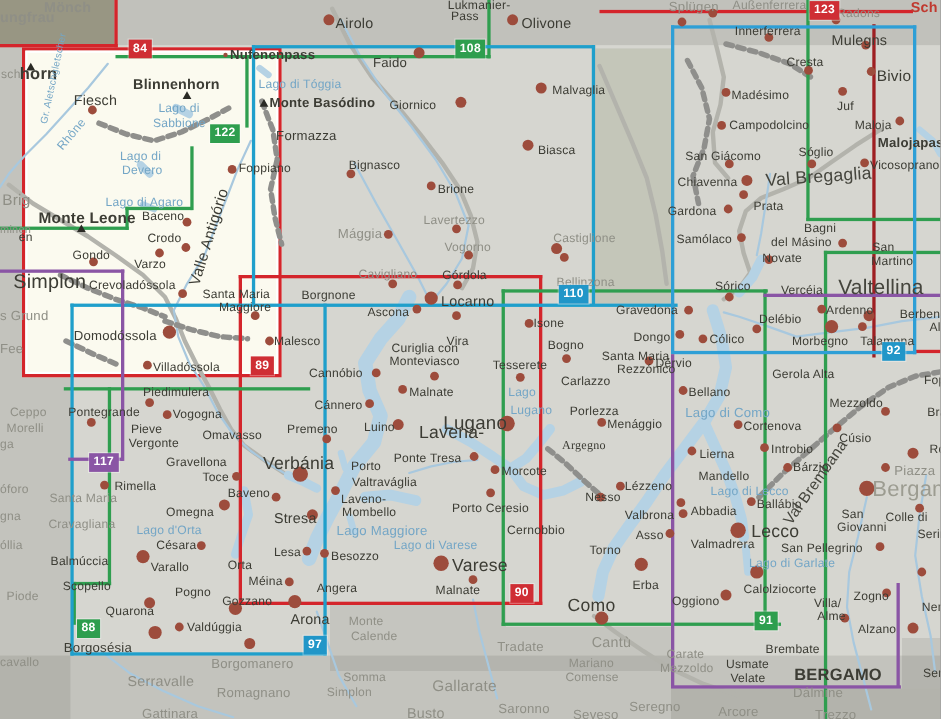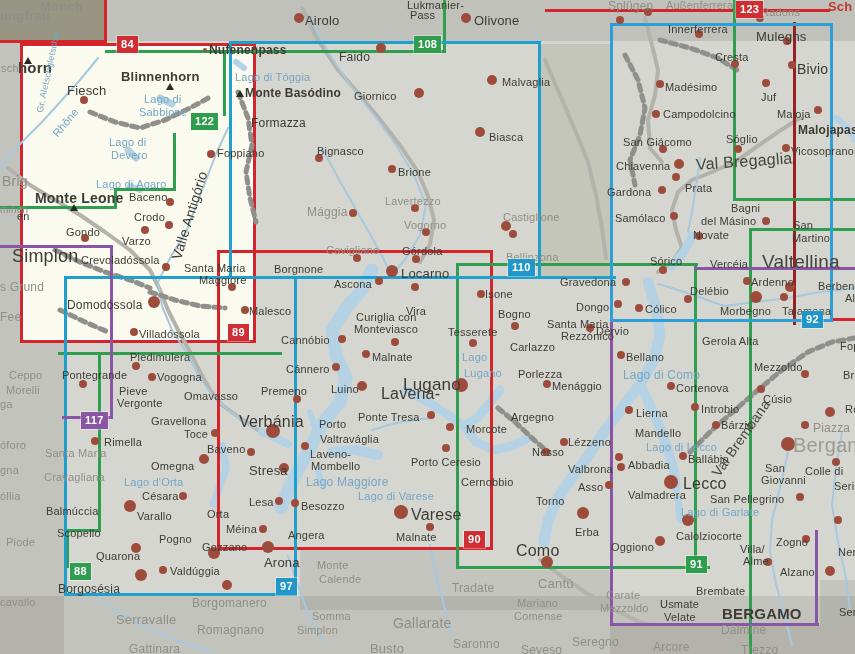--- a/index.html
+++ b/index.html
@@ -383,31 +383,31 @@
     <div class="lbl" style="left: 372px; top: 352px; font-size: 11px;">Malnate</div>
     <div class="lbl" style="left: 356px; top: 312px; font-size: 11px;">Curiglia con</div>
     <div class="lbl" style="left: 354px; top: 324px; font-size: 11px;">Monteviasco</div>
     <div class="lbl" style="left: 403px; top: 376px; font-size: 17px;">Lugano</div>
     <div class="lbl" style="left: 381px; top: 386px; font-size: 16px;">Lavena-</div>
     <div class="lbl" style="left: 358px; top: 412px; font-size: 11px;">Ponte Tresa</div>
     <div class="lbl" style="left: 319px; top: 419px; font-size: 11px;">Porto</div>
     <div class="lbl" style="left: 320px; top: 434px; font-size: 11px;">Valtraváglia</div>
     <div class="lbl" style="left: 310px; top: 449px; font-size: 11px;">Laveno-</div>
     <div class="lbl" style="left: 311px; top: 461px; font-size: 11px;">Mombello</div>
-    <div class="lbl" style="left: 456px; top: 424px; font-size: 11px; padding-left: 10px;">Morcote</div>
+    <div class="lbl" style="left: 456px; top: 424px; font-size: 11px;">Morcote</div>
     <div class="lbl" style="left: 411px; top: 457px; font-size: 11px;">Porto Ceresio</div>
     <div class="lbl c-water" style="left: 306px; top: 476px; font-size: 12px;">Lago Maggiore</div>
     <div class="lbl c-water" style="left: 358px; top: 491px; font-size: 11px;">Lago di Varese</div>
     <div class="lbl" style="left: 301px; top: 501px; font-size: 11px;">Besozzo</div>
     <div class="lbl" style="left: 411px; top: 507px; font-size: 16px;">Varese</div>
     <div class="lbl" style="left: 288px; top: 530px; font-size: 11px;">Angera</div>
     <div class="lbl" style="left: 396px; top: 532px; font-size: 11px;">Malnate</div>
     <div class="lbl" style="left: 461px; top: 477px; font-size: 11px;">Cernobbio</div>
     <div class="lbl" style="left: 515px; top: 447px; font-size: 11px; margin-left: 17px;">Nesso</div>
-    <div class="lbl" style="left: 511px; top: 412px; font-size: 11px;">Argegno</div>
+    <div class="lbl" style="left: 511px; top: 400px; font-size: 11px; font-family: Liberation Serif, serif;">Argegno</div>
     <div class="lbl" style="left: 536px; top: 496px; font-size: 11px;">Torno</div>
     <div class="lbl" style="left: 516px; top: 543px; font-size: 16px;">Como</div>
     <div class="lbl" style="left: 485px; top: 289px; font-size: 11px;">Isone</div>
     <div class="lbl" style="left: 498px; top: 309px; font-size: 11px;">Bogno</div>
     <div class="lbl" style="left: 448px; top: 327px; font-size: 11px;">Tesserete</div>
     <div class="lbl" style="left: 510px; top: 342px; font-size: 11px;">Carlazzo</div>
     <div class="lbl c-water" style="left: 462px; top: 352px; font-size: 11px;">Lago</div>
     <div class="lbl c-water" style="left: 464px; top: 368px; font-size: 11px;">Lugano</div>
     <div class="lbl" style="left: 518px; top: 369px; font-size: 11px;">Porlezza</div>
     <div class="lbl" style="left: 552px; top: 381px; font-size: 11px;">Menággio</div>

